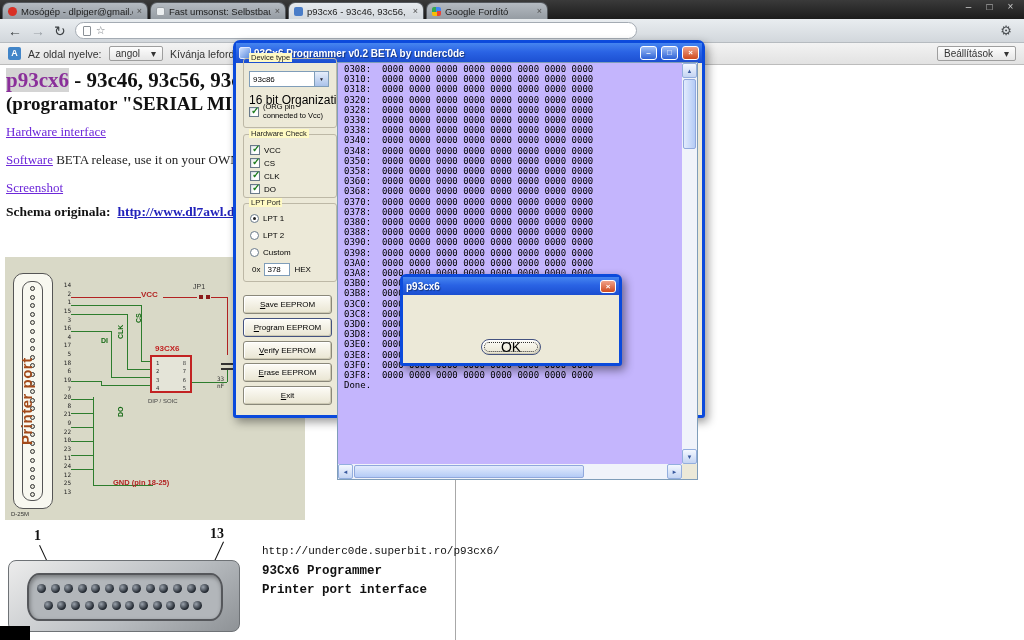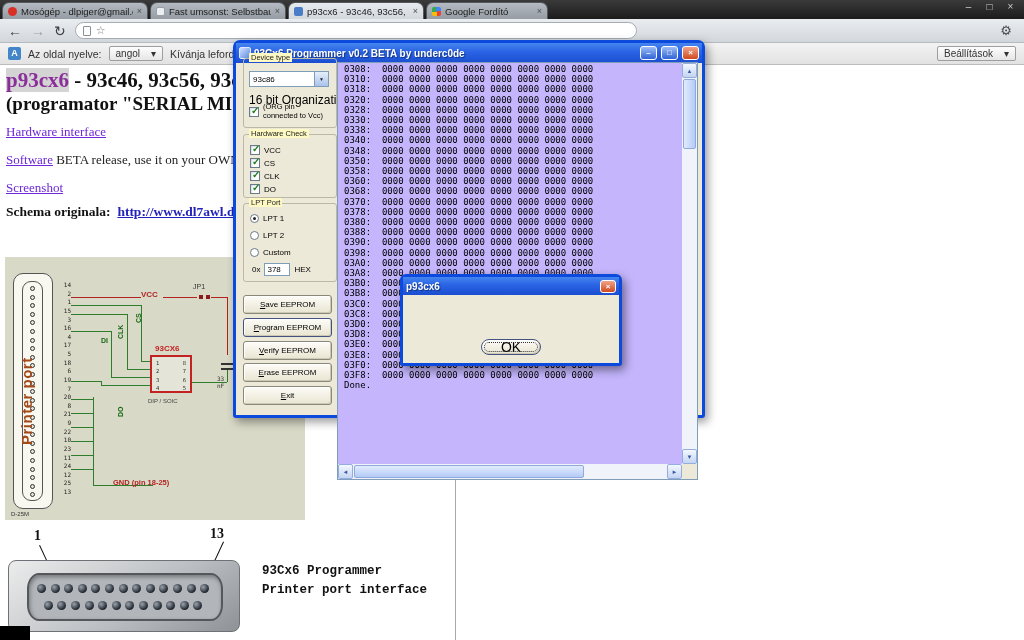--- a/index.html
+++ b/index.html
@@ -398,20 +398,21 @@
         <div class="ppin" style="left: 69.2px; top: 26px;"></div>
         <div class="ppin" style="left: 82.8px; top: 26px;"></div>
         <div class="ppin" style="left: 96.4px; top: 26px;"></div>
         <div class="ppin" style="left: 110px; top: 26px;"></div>
         <div class="ppin" style="left: 123.6px; top: 26px;"></div>
         <div class="ppin" style="left: 137.2px; top: 26px;"></div>
         <div class="ppin" style="left: 150.8px; top: 26px;"></div>
         <div class="ppin" style="left: 164.4px; top: 26px;"></div>
       </div>
   </div>
+  <div id="foot-url">http://underc0de.superbit.ro/p93cx6/</div>
   <div id="foot-l2">93Cx6 Programmer</div>
   <div id="foot-l3">Printer port interface</div>
   <div id="blackpatch"></div>
 </div>
 
 <div id="xpwin">
   <div class="xp-title">
     <span class="xp-ico"></span>
     <span class="xp-title-text">93Cx6 Programmer v0.2 BETA by underc0de</span>
     <span class="xp-btn">–</span>

